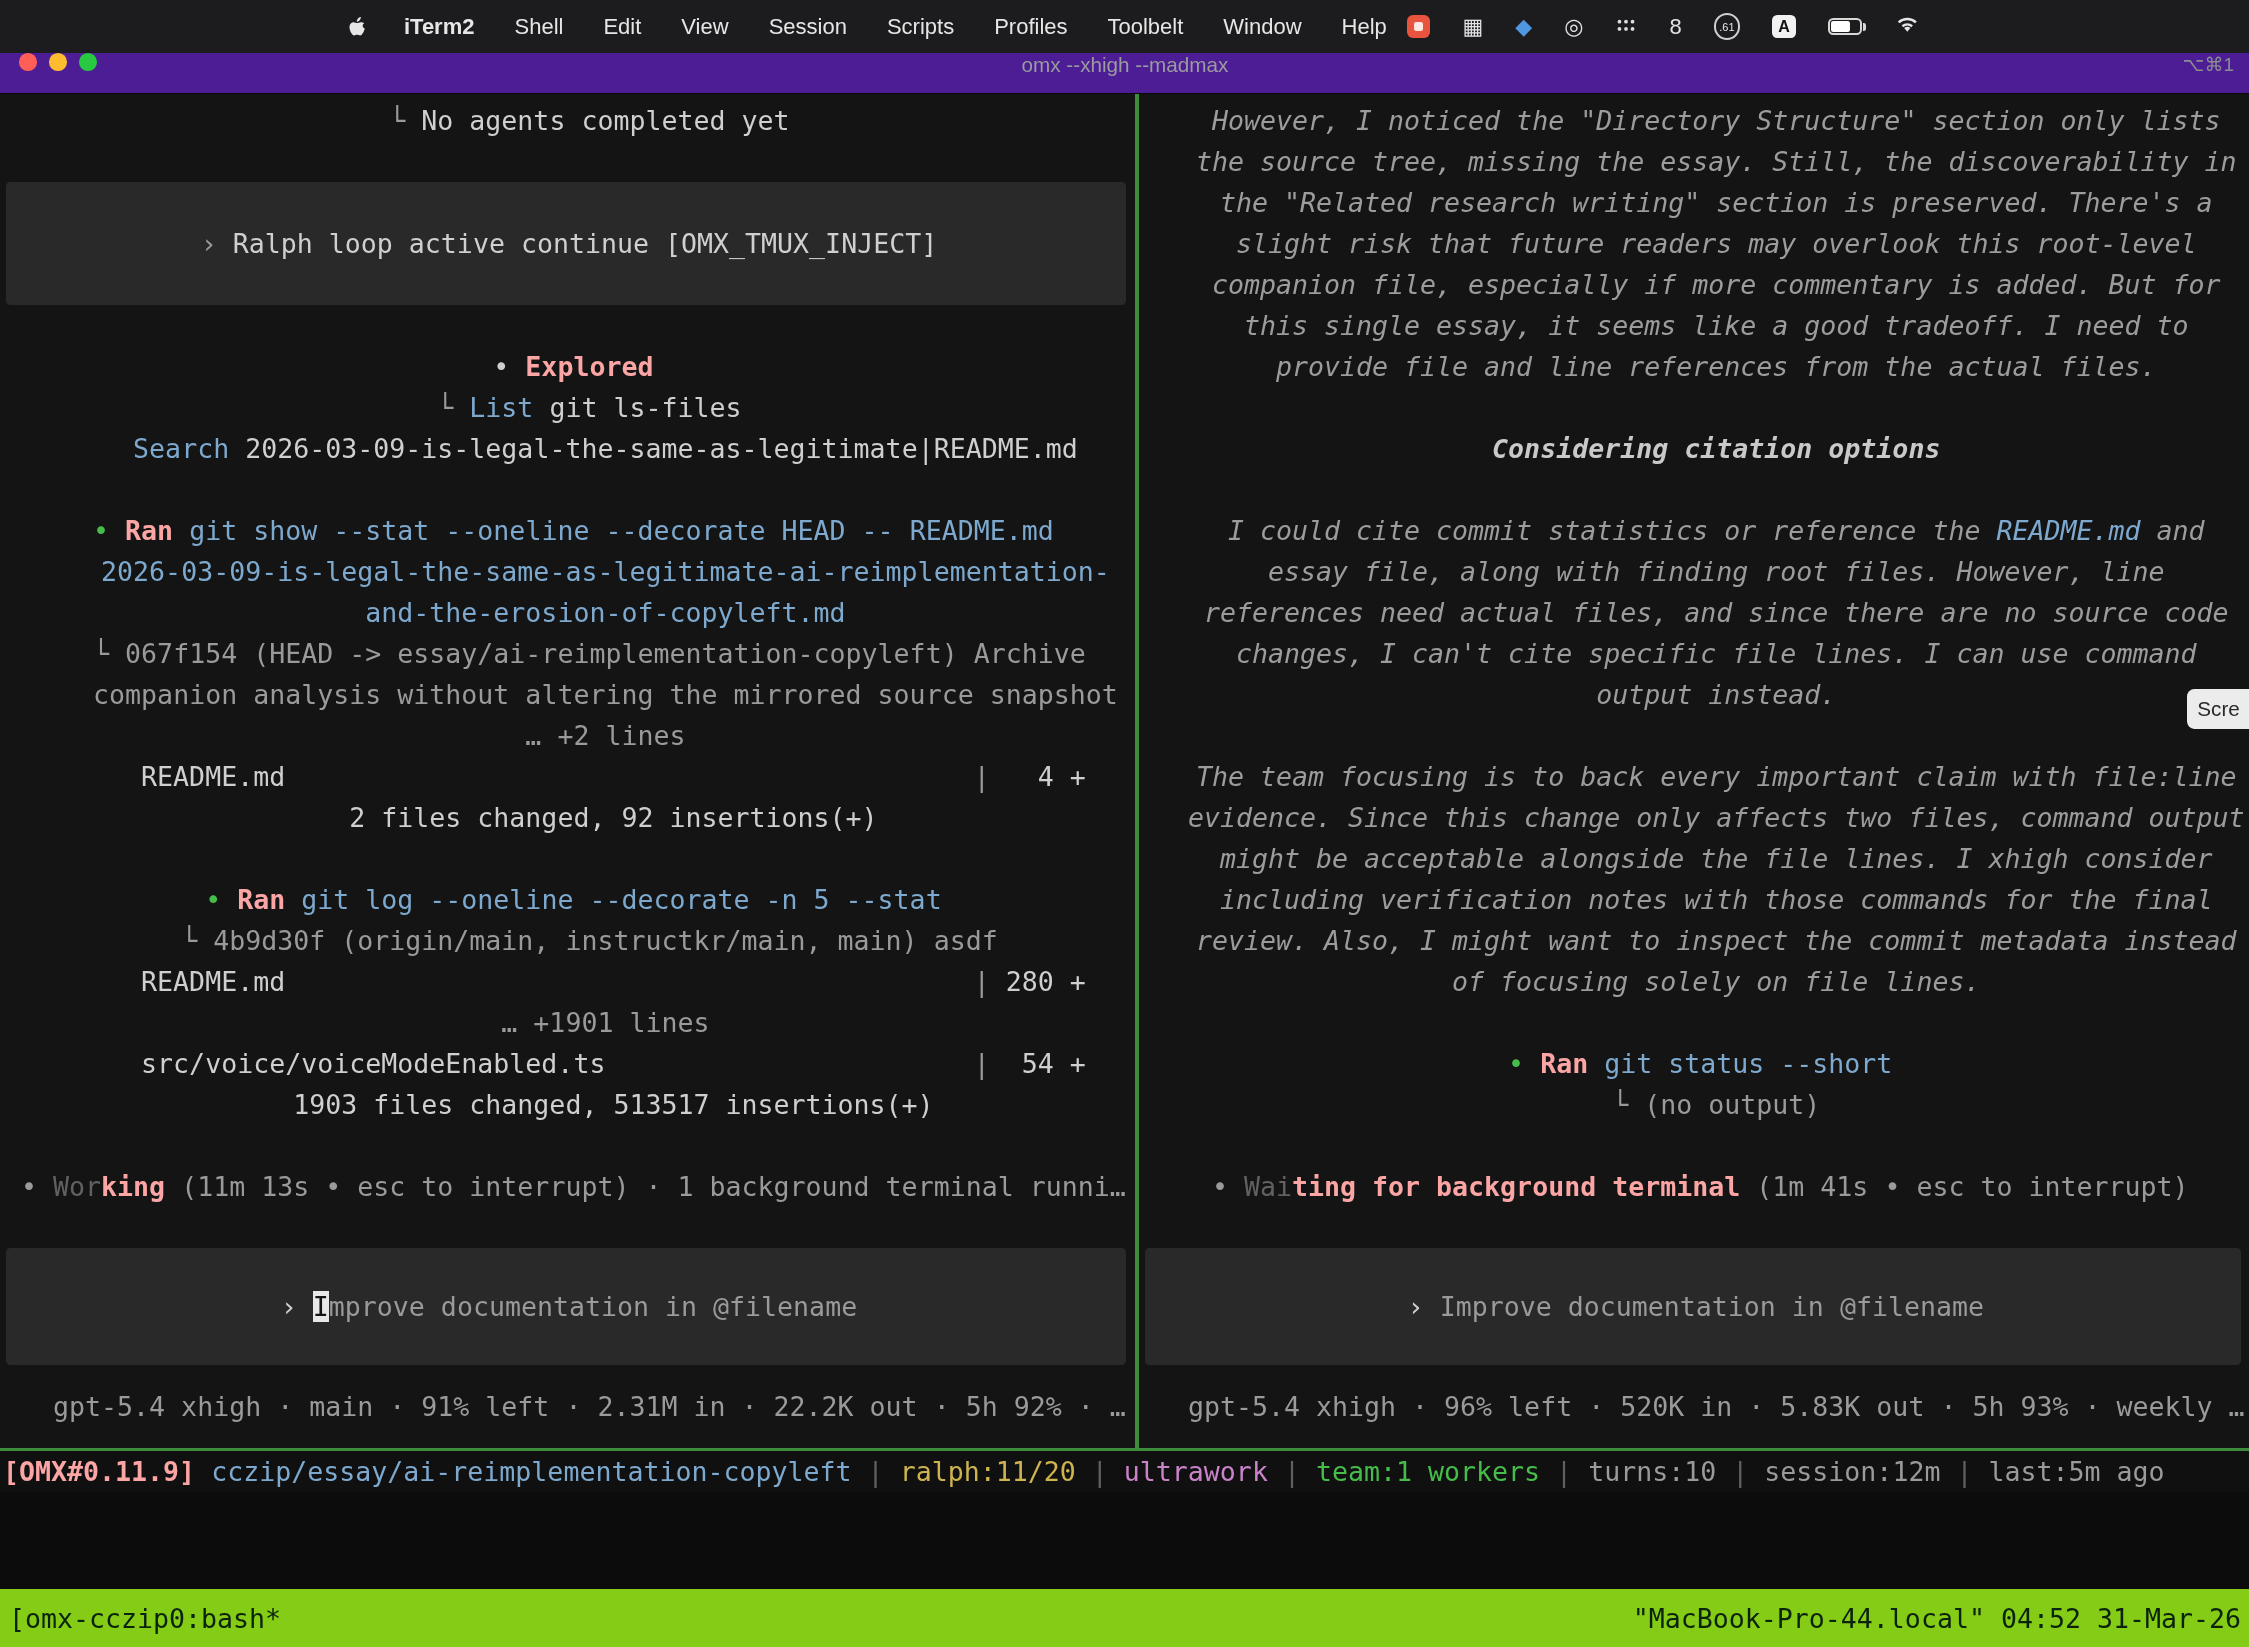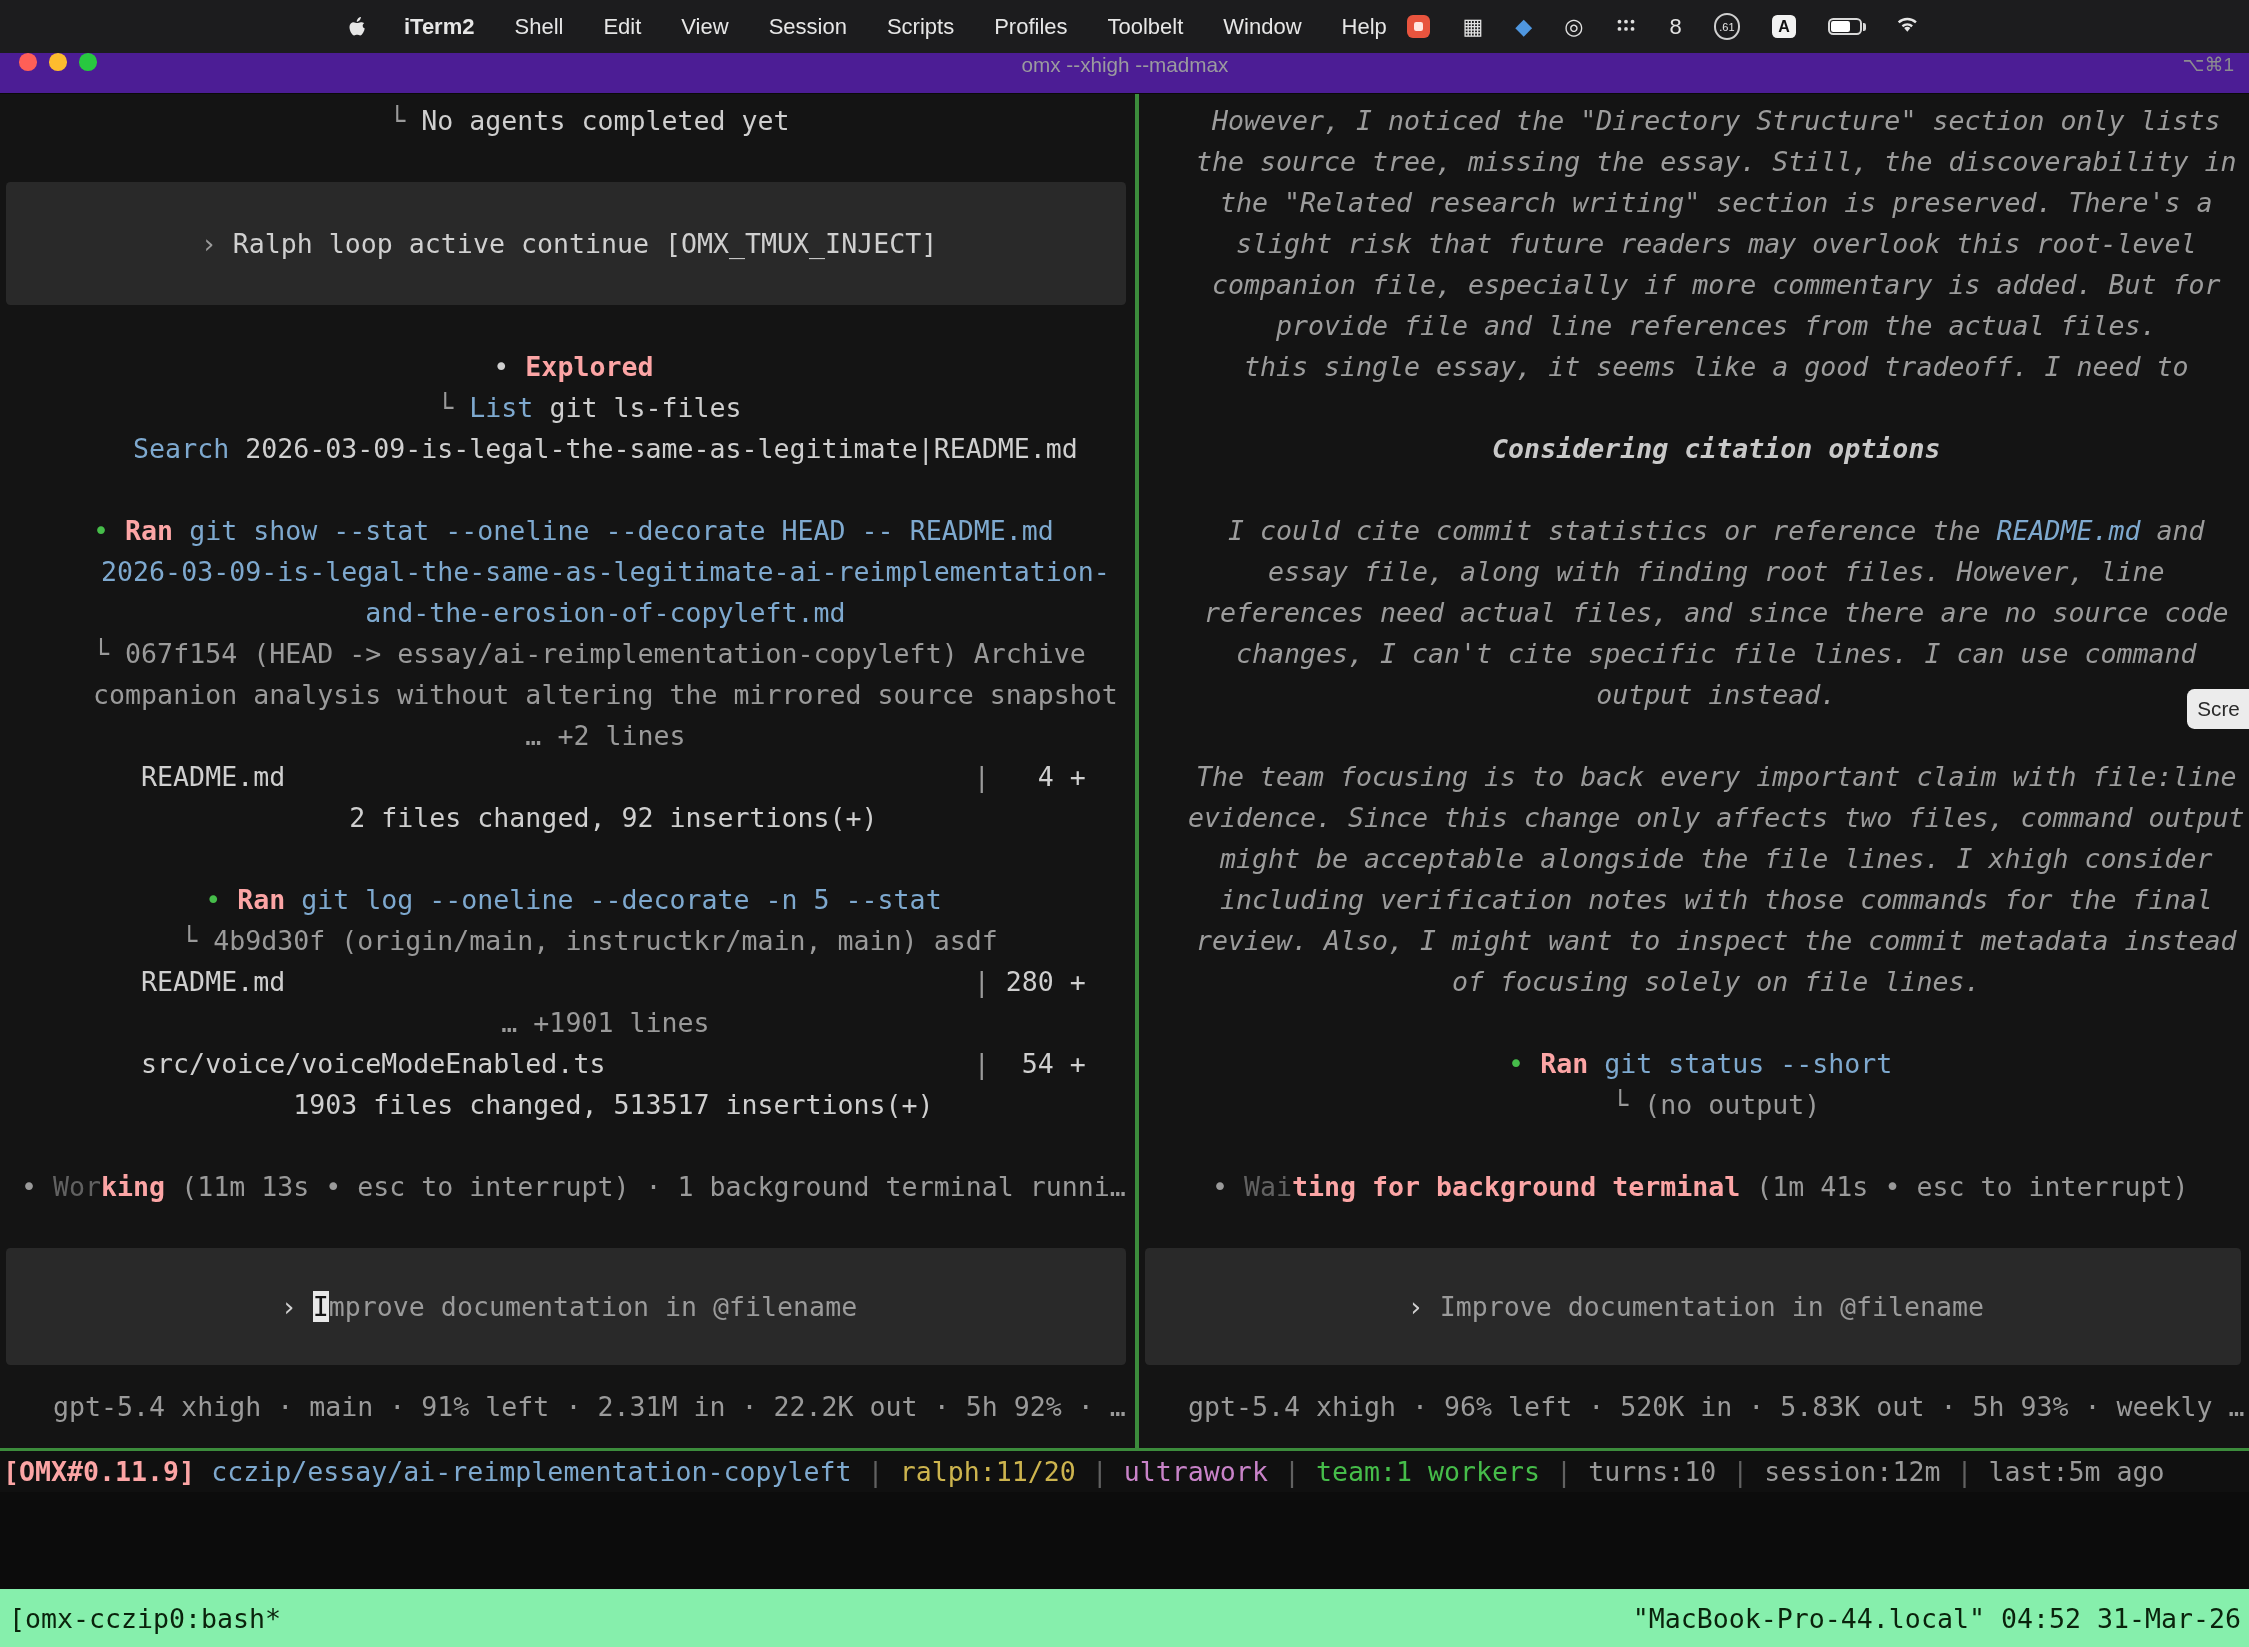--- a/index.html
+++ b/index.html
@@ -54,21 +54,21 @@
   .sg.magenta{color:#c983c9}
   .sg.it{color:#9c9c9c;font-style:italic}
   .sg.itb{color:#c9c9c9;font-style:italic;font-weight:bold}
   .sg.itblue{color:#7ea9cf;font-style:italic}
   .sg.cursor{background:#e8e8e8;color:#141414}
 
   
   .hdivider{height:3px;background:#3c8c3c;}
   .omx-line{height:41px;line-height:41px;white-space:pre;padding-left:3px;font-size:26.6px;background:#101010;overflow:hidden;}
   .spacer{height:97px;background:#0c0c0c;}
-  .tmux-bar{height:58px;background:#86efac;color:#0a230c;display:flex;justify-content:space-between;align-items:center;
+  .tmux-bar{height:58px;background:#84cc16;color:#0a230c;display:flex;justify-content:space-between;align-items:center;
     padding:0 8.9px;font-size:26.6px;white-space:pre;}
 
   
   .screen-popup{position:absolute;right:0;top:689px;height:40px;min-width:63px;background:#ececec;color:#2a2a2a;
     border-radius:7.4px 0 0 7.4px;font:20.7px "Liberation Sans",sans-serif;display:flex;align-items:center;padding-left:10.3px;}
 </style>
 </head>
 <body>
 
 <div class="screen">
@@ -168,22 +168,22 @@
         </div>
         <div class="tline"><span class="sg dim">  gpt-5.4 xhigh · main · 91% left · 2.31M in · 22.2K out · 5h 92% · …</span></div>
       </div>
     <div class="vdivider"></div>
     <div class="pane right" id="right-pane">
         <div class="tline"><span class="sg it">  However, I noticed the "Directory Structure" section only lists</span></div>
         <div class="tline"><span class="sg it">  the source tree, missing the essay. Still, the discoverability in</span></div>
         <div class="tline"><span class="sg it">  the "Related research writing" section is preserved. There's a</span></div>
         <div class="tline"><span class="sg it">  slight risk that future readers may overlook this root-level</span></div>
         <div class="tline"><span class="sg it">  companion file, especially if more commentary is added. But for</span></div>
+        <div class="tline"><span class="sg it">  this single essay, it seems like a good tradeoff. I need to</span></div>
         <div class="tline"><span class="sg it">  provide file and line references from the actual files.</span></div>
-        <div class="tline"><span class="sg it">  this single essay, it seems like a good tradeoff. I need to</span></div>
         <div class="tline"></div>
         <div class="tline"><span class="sg itb">  Considering citation options</span></div>
         <div class="tline"></div>
         <div class="tline"><span class="sg it">  I could cite commit statistics or reference the </span><span class="sg itblue">README.md</span><span class="sg it"> and</span></div>
         <div class="tline"><span class="sg it">  essay file, along with finding root files. However, line</span></div>
         <div class="tline"><span class="sg it">  references need actual files, and since there are no source code</span></div>
         <div class="tline"><span class="sg it">  changes, I can't cite specific file lines. I can use command</span></div>
         <div class="tline"><span class="sg it">  output instead.</span></div>
         <div class="tline"></div>
         <div class="tline"><span class="sg it">  The team focusing is to back every important claim with file:line</span></div>

